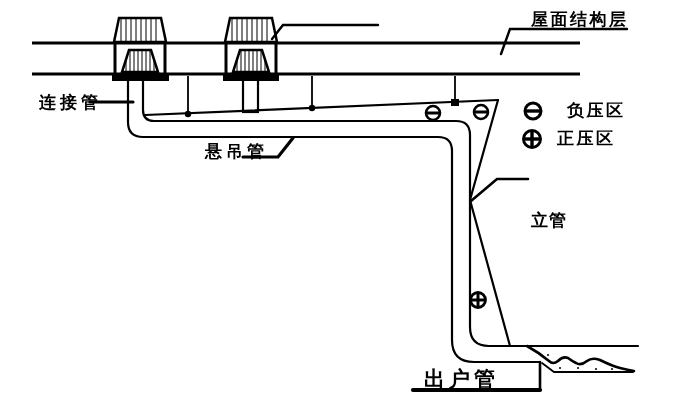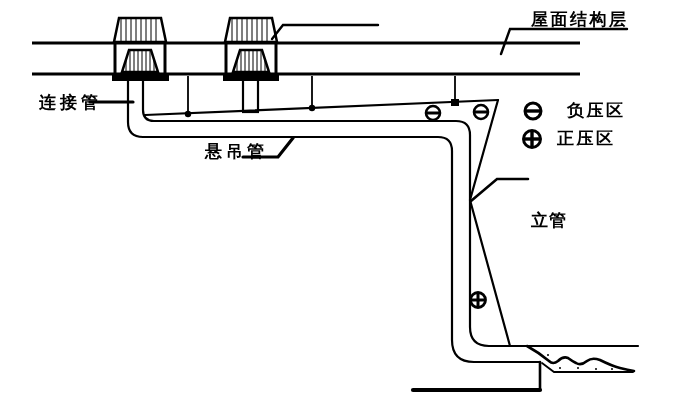--- a/index.html
+++ b/index.html
@@ -180,14 +180,15 @@
   <div class="lbl" style="left:39px;top:94px;letter-spacing:4px;">连接管</div>
 
   <div class="lbl" style="left:177px;top:143px;letter-spacing:4px;margin-left:28px;">悬吊管</div>
 
   <div class="lbl" style="left:531px;top:170px;letter-spacing:1px;margin-top:42px;">立管</div>
 
   <div class="lbl" style="left:567px;top:102px;letter-spacing:2.5px;">负压区</div>
 
   <div class="lbl" style="left:557px;top:130px;letter-spacing:2.5px;">正压区</div>
 
+  <div class="lbl big" style="left:424px;top:369px;">出户管</div>
 
 </div>
 
 </body></html>

